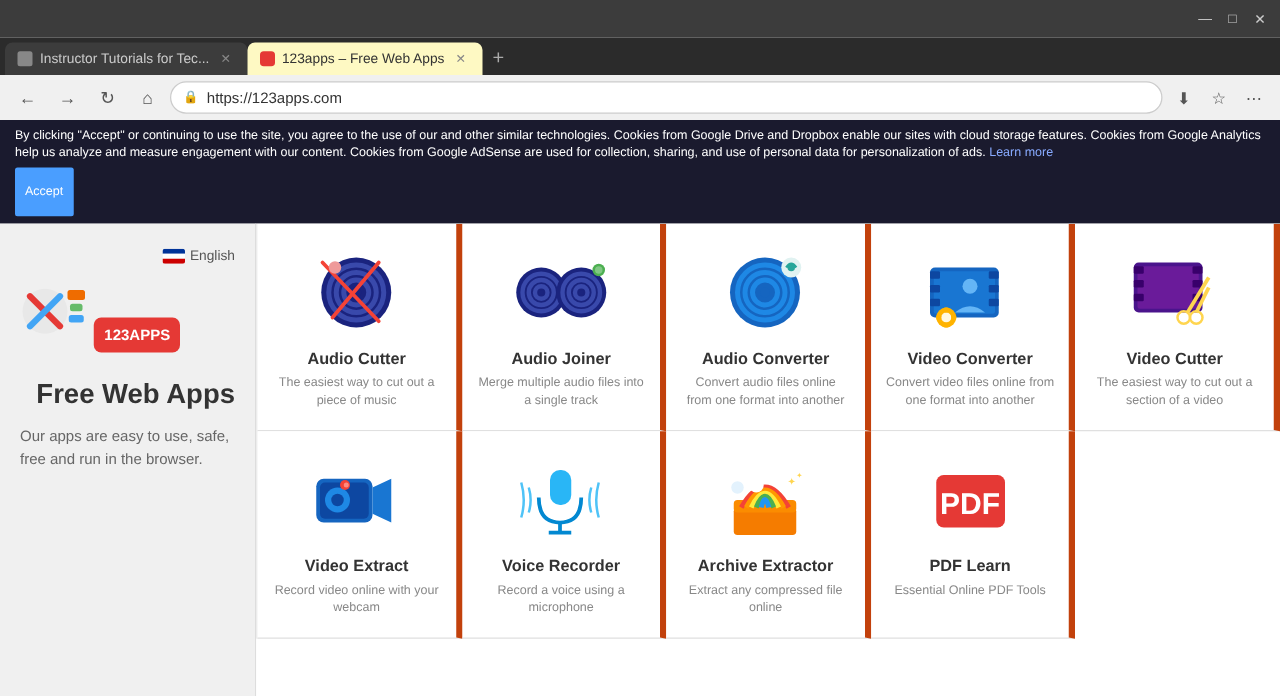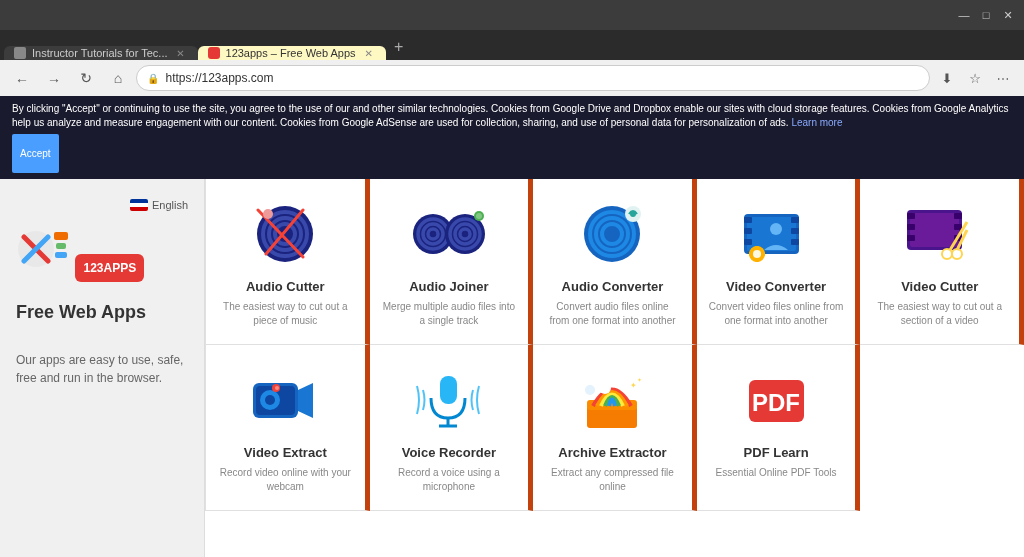--- a/index.html
+++ b/index.html
@@ -14,21 +14,21 @@
     .tab-bar {
       display: flex;
       align-items: flex-end;
       height: 30px;
       background: #2b2b2b;
       padding: 0 4px;
     }
     .tab {
       display: flex;
       align-items: center;
-      height: 14px;
+      height: 26px;
       background: #3c3c3c;
       border-radius: 6px 6px 0 0;
       padding: 0 10px;
       font-size: 11px;
       color: #ccc;
       max-width: 200px;
       min-width: 120px;
       gap: 6px;
     }
     .tab.active {
@@ -174,24 +174,25 @@
       background: #e53935;
       color: white;
       border-radius: 6px;
       padding: 7px 8px;
       font-size: 12px;
       font-weight: bold;
       display: inline-block;
       margin-top: 4px;
     }
     .sidebar-title {
-      font-size: 18px;
+      font-size: 22px;
       font-weight: bold;
       color: #333;
-      margin-bottom: 28px;
+      margin-bottom: 12px;
+      text-align: right;
     }
     .sidebar-desc {
       font-size: 12px;
       color: #666;
       line-height: 1.5;
     }
 
     
     .main-content {
       flex: 1;

